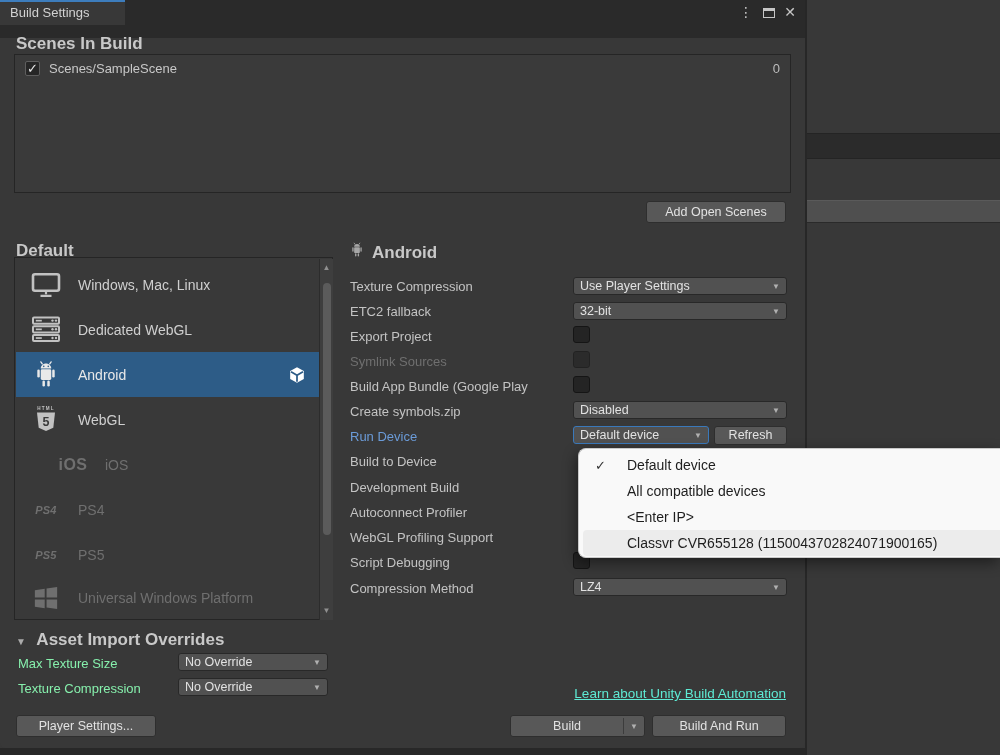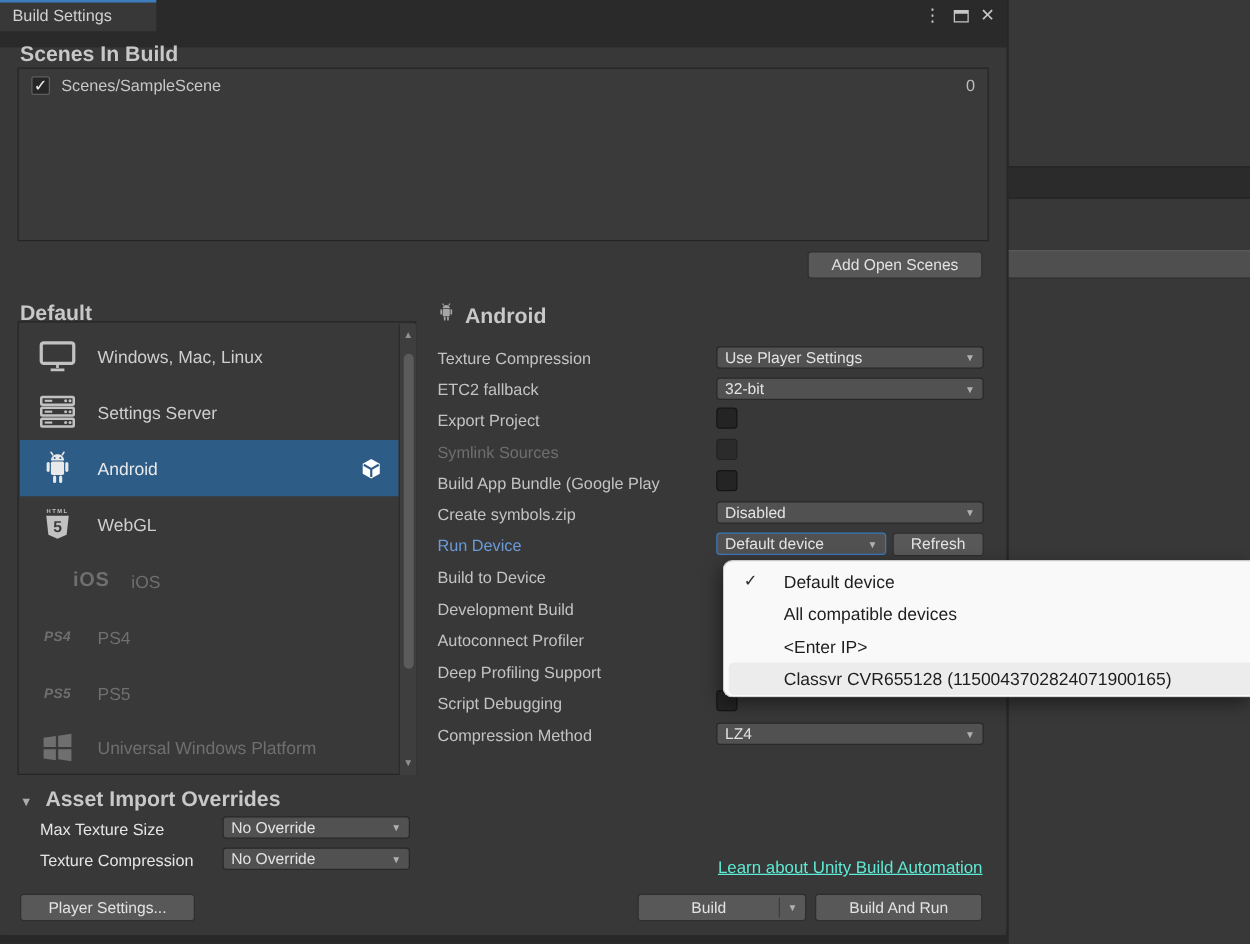--- a/index.html
+++ b/index.html
@@ -74,21 +74,21 @@
     box-shadow:-2px 5px 14px rgba(0,0,0,0.45); z-index:50; padding-top:3px; }
   .menu-item { position:relative; height:26px; margin:0 0 0 4px; display:flex; align-items:center;
     font-size:14px; color:#1E1E1E; border-radius:4px 0 0 4px; }
   .menu-item.hl { background:#ECECEC; }
   .menu-check { width:44px; padding-left:12px; font-size:13px; color:#333; }
   .menu-label { flex:1; white-space:nowrap; }
 
   
   .fold-arrow { color:#ABABAB; font-size:10px; }
   #overrides-hdr-label { margin-left:6px; }
-  .ovr-label { font-size:13px; color:#e5e5e5;margin-left:14px; }
+  .ovr-label { font-size:13px; color:#86efac; }
 
   #learn-link { right:19px; top:686px; font-size:13.5px; color:#5eead4; text-decoration:underline; cursor:pointer; }
 
   #player-settings { left:16px; top:715px; width:140px; height:22px; line-height:20px; }
   #build-btn { left:510px; top:715px; width:135px; height:22px; display:flex; align-items:center; }
   #build-main { flex:1; text-align:center; line-height:20px; font-size:12.5px; color:#E2E2E2; }
   #build-sep { width:1px; height:16px; background:#3C3C3C; }
   #build-arrow-zone { width:20px; text-align:center; font-size:8px; color:#B0B0B0; }
   #build-and-run { left:652px; top:715px; width:134px; height:22px; line-height:20px; }
 </style>
@@ -149,21 +149,21 @@
               <circle cx="21.5" cy="13.3" r="1.2"></circle>
               <circle cx="25" cy="13.3" r="1.2"></circle>
               <circle cx="21.5" cy="22" r="1.2"></circle>
               <circle cx="25" cy="22" r="1.2"></circle>
               <rect x="4.8" y="3.8" width="6" height="1.7"></rect>
               <rect x="4.8" y="12.5" width="6" height="1.7"></rect>
               <rect x="4.8" y="21.2" width="6" height="1.7"></rect>
             </g>
           </svg>
       </span>
-      <span class="plat-label">Settings Server</span>
+      <span class="plat-label">Dedicated WebGL</span>
     </div>
 
     <div class="plat-item selected" style="top:94px;">
       <span class="plat-icon">
         <svg width="26" height="29" viewBox="0 0 24 27">
             <g fill="currentColor">
               <path d="M7.1 7.8c0-2.6 2.2-4.6 4.9-4.6s4.9 2 4.9 4.6z"></path>
               <path d="M8.5 3.6 7.2 1.7" stroke="currentColor" stroke-width="1.2" stroke-linecap="round"></path>
               <path d="M15.5 3.6l1.3-1.9" stroke="currentColor" stroke-width="1.2" stroke-linecap="round"></path>
               <rect x="7.1" y="8.6" width="9.8" height="10" rx="1.3"></rect>
@@ -277,21 +277,21 @@
   <div class="abs set-label accent" style="left:350px;top:429px;">Run Device</div>
   <div class="abs dd focused" style="left:573px;top:426px;width:136px;">
     <span class="dd-val">Default device</span>
     <span class="dd-arrow">▼</span>
   </div>
   <div class="abs btn" style="left:714px;top:426px;width:73px;height:19px;line-height:17px;">Refresh</div>
 
   <div class="abs set-label" style="left:350px;top:454px;">Build to Device</div>
   <div class="abs set-label" style="left:350px;top:480px;">Development Build</div>
   <div class="abs set-label" style="left:350px;top:505px;">Autoconnect Profiler</div>
-  <div class="abs set-label" style="left:350px;top:530px;">Deep Profiling Support</div>
+  <div class="abs set-label" style="left:350px;top:530px;">WebGL Profiling Support</div>
 
   <div class="abs set-label" style="left:350px;top:555px;">Script Debugging</div>
   <div class="abs set-chk" style="left:573px;top:552px;"></div>
 
   <div class="abs set-label" style="left:350px;top:581px;">Compression Method</div>
   <div class="abs dd" style="left:573px;top:578px;width:214px;">
     <span class="dd-val">LZ4</span>
     <span class="dd-arrow">▼</span>
   </div>
 

